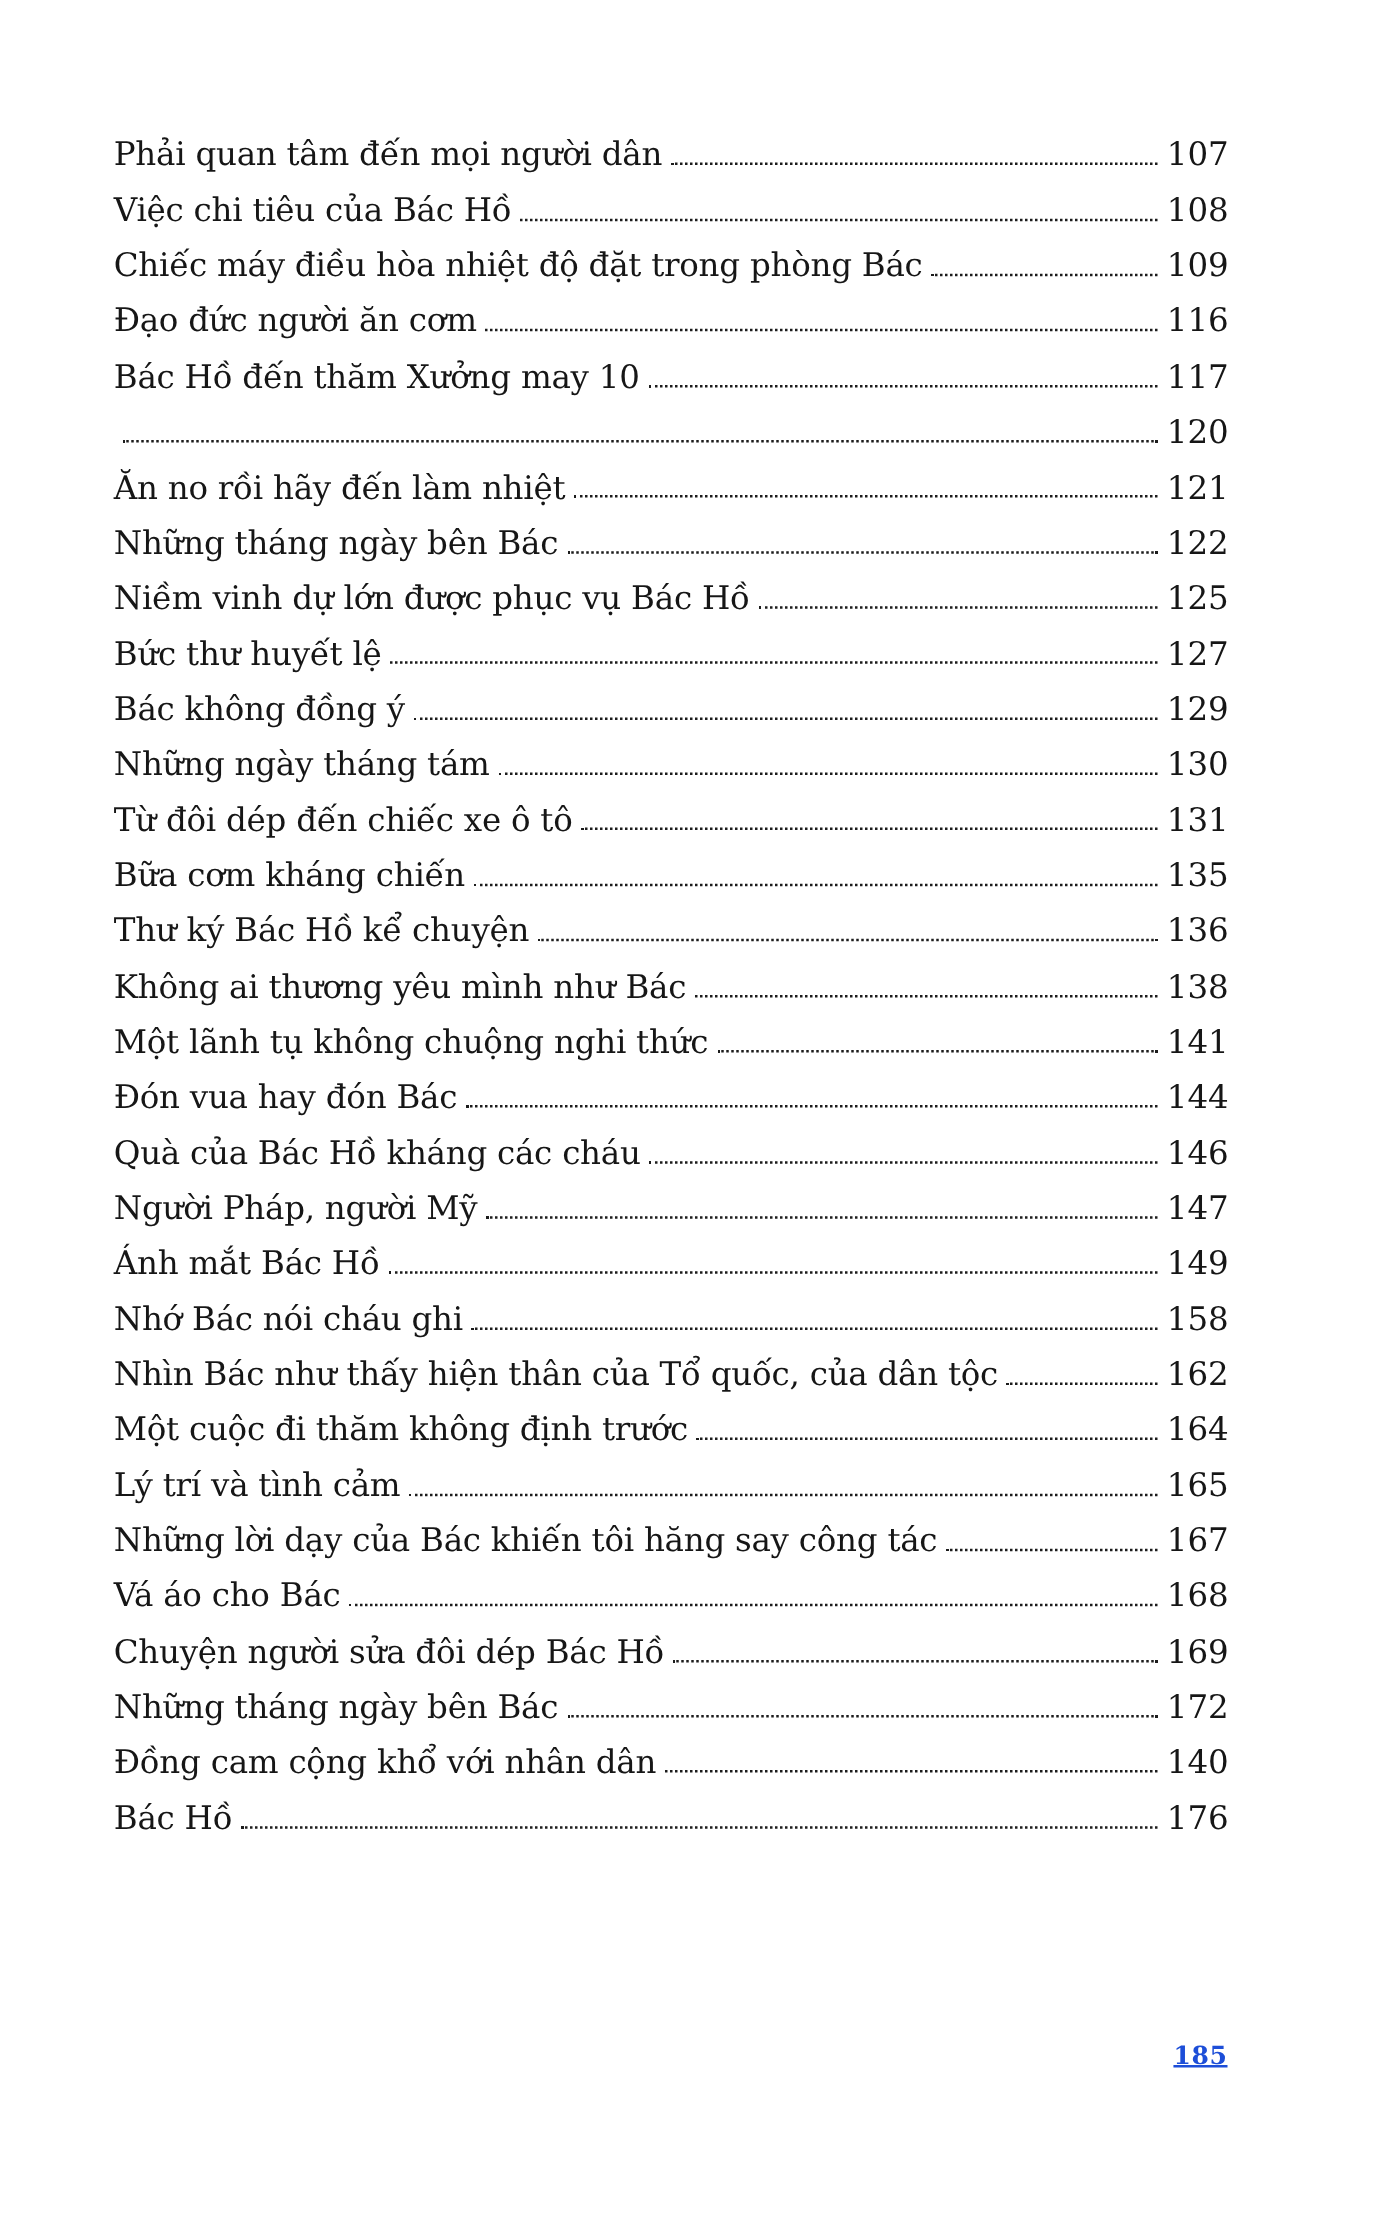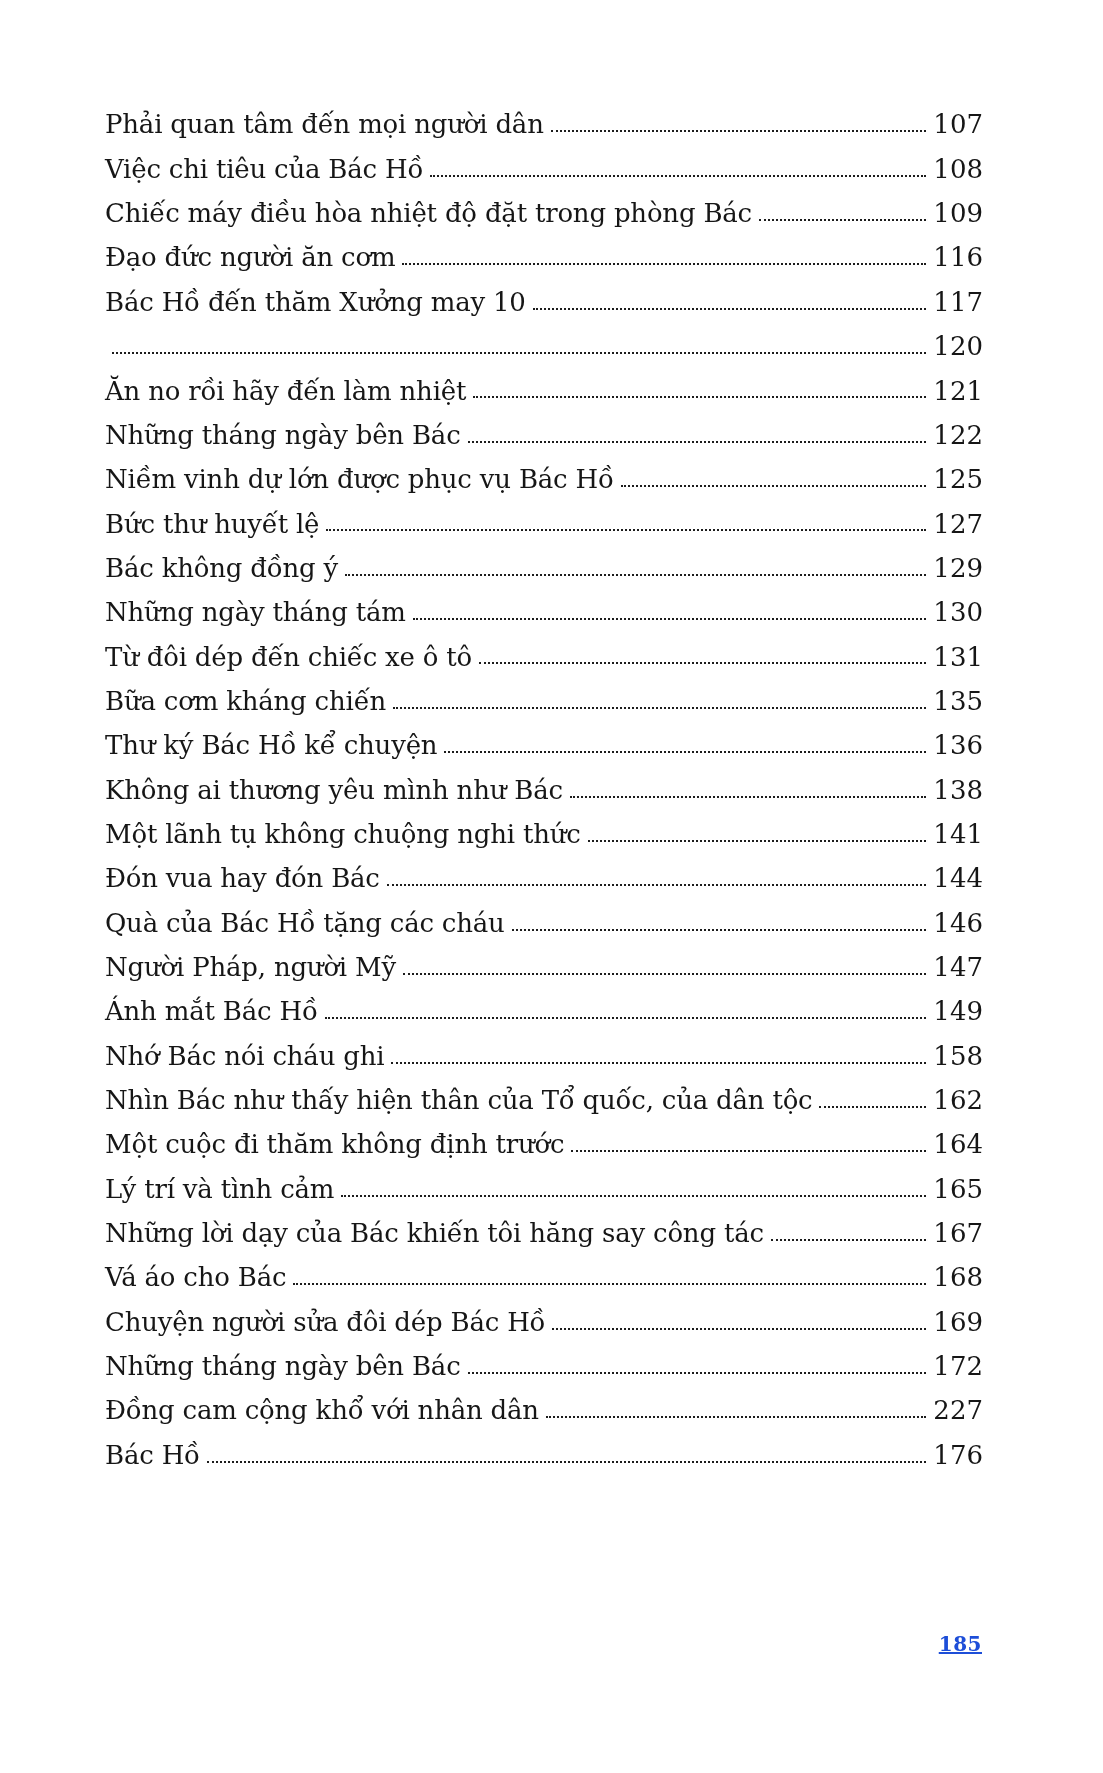--- a/index.html
+++ b/index.html
@@ -15,21 +15,21 @@
     margin: 0 auto;
     background: #ffffff;
     font-family: "DejaVu Serif", "Liberation Serif", serif;
     color: #161616;
     overflow: hidden;
   }
 
   .toc {
     position: absolute;
     top: 96px;
-    left: 105px;
+    left: 91px;
     right: 120px;
   }
 
   .toc-row {
     display: flex;
     align-items: flex-end;
     height: 44.35px;
   }
 
   .toc-title {
@@ -172,21 +172,21 @@
     <span class="toc-page">141</span>
   </div>
 
   <div class="toc-row">
     <span class="toc-title">Đón vua hay đón Bác</span>
     <span class="toc-leader"></span>
     <span class="toc-page">144</span>
   </div>
 
   <div class="toc-row">
-    <span class="toc-title">Quà của Bác Hồ tặng các cháu</span>
+    <span class="toc-title">Quà của Bác Hồ kháng các cháu</span>
     <span class="toc-leader"></span>
     <span class="toc-page">146</span>
   </div>
 
   <div class="toc-row">
     <span class="toc-title">Người Pháp, người Mỹ</span>
     <span class="toc-leader"></span>
     <span class="toc-page">147</span>
   </div>
 
@@ -240,21 +240,21 @@
 
   <div class="toc-row">
     <span class="toc-title">Những tháng ngày bên Bác</span>
     <span class="toc-leader"></span>
     <span class="toc-page">172</span>
   </div>
 
   <div class="toc-row">
     <span class="toc-title">Đồng cam cộng khổ với nhân dân</span>
     <span class="toc-leader"></span>
-    <span class="toc-page">227</span>
+    <span class="toc-page">140</span>
   </div>
 
   <div class="toc-row">
     <span class="toc-title">Bác Hồ</span>
     <span class="toc-leader"></span>
     <span class="toc-page">176</span>
   </div>
 </div>
 
   <div class="footer-page-number">185</div>

